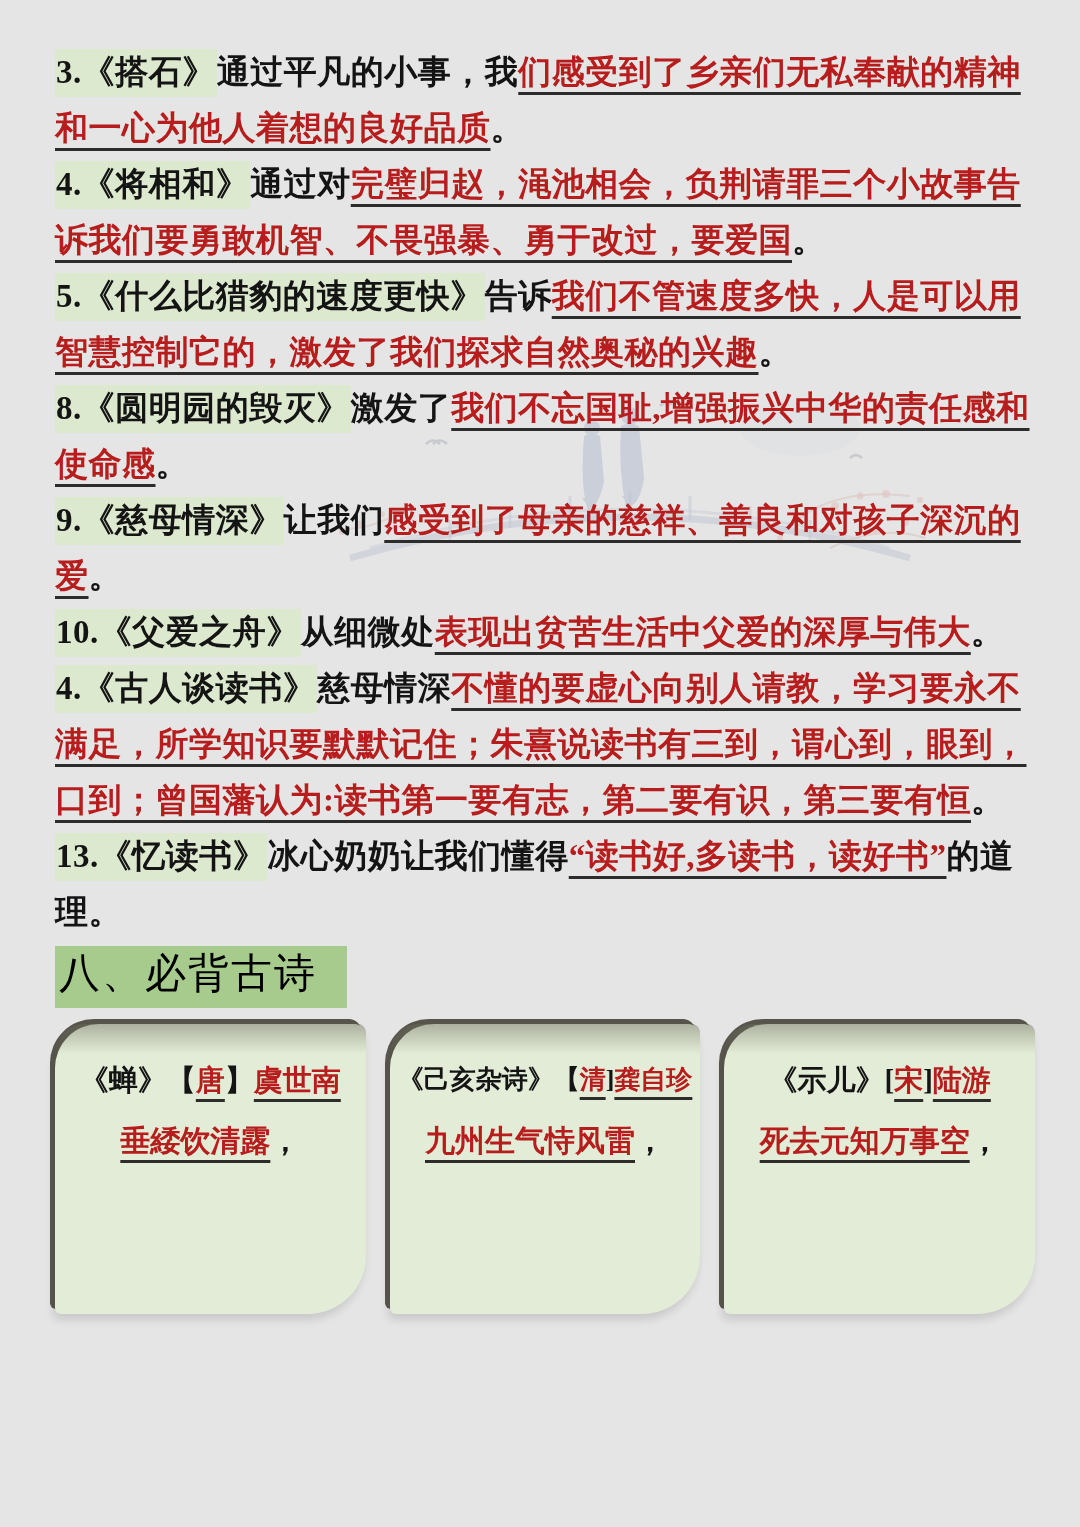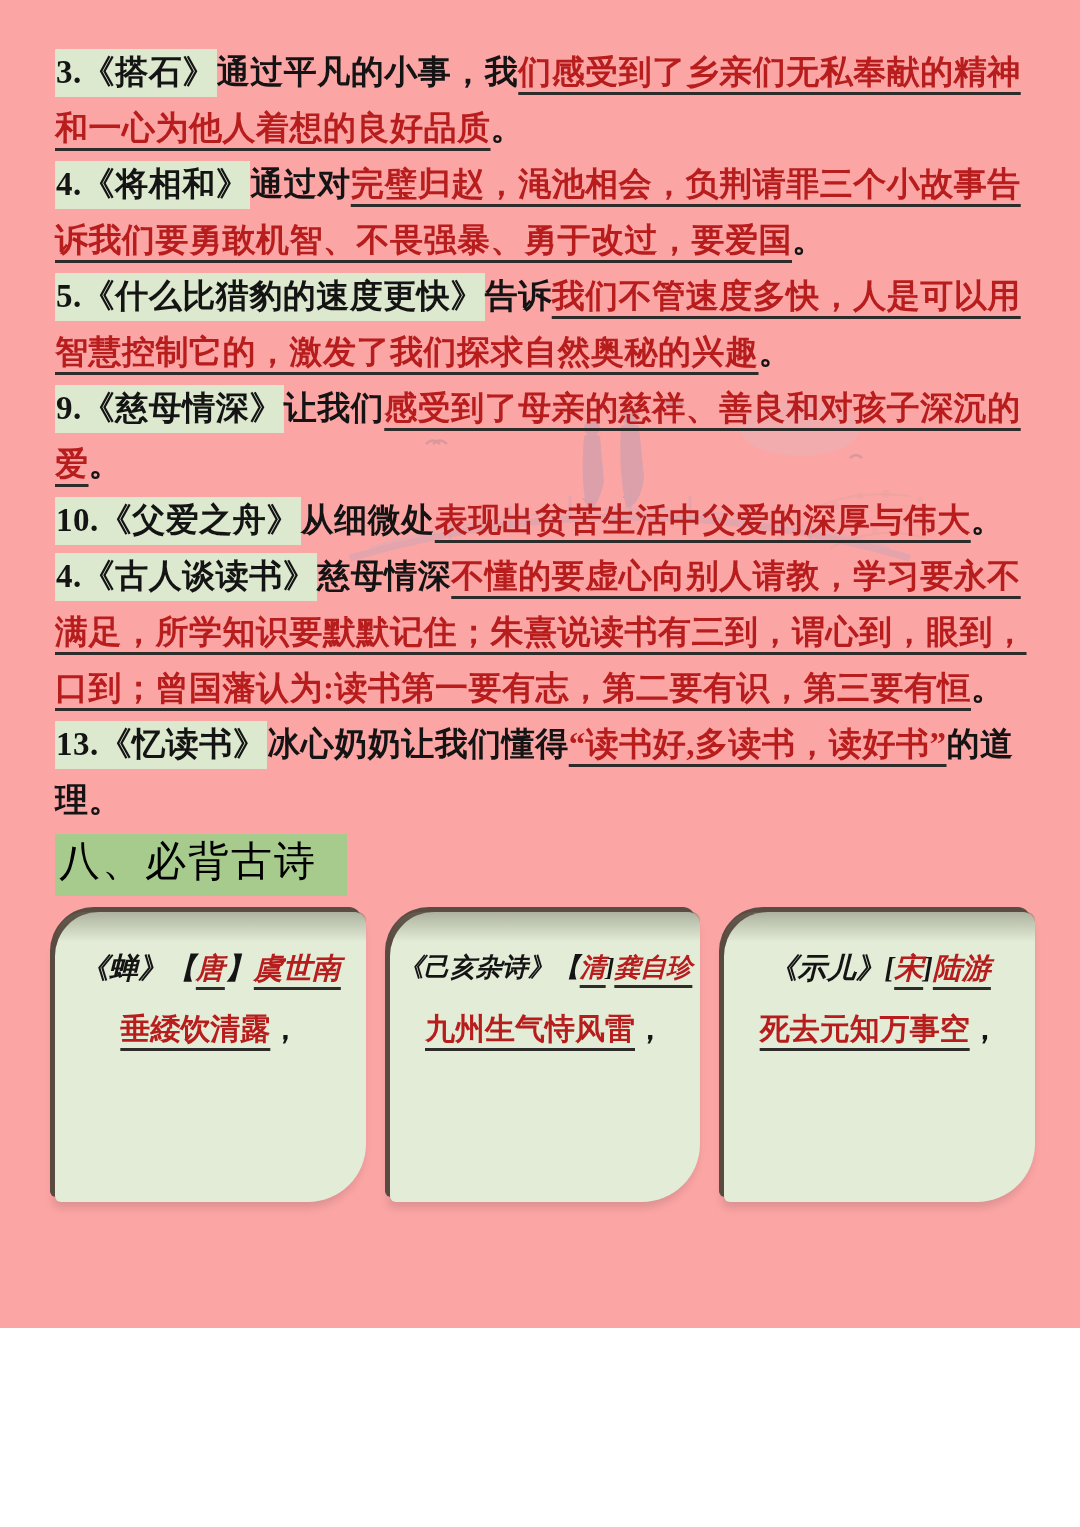--- a/index.html
+++ b/index.html
@@ -1,19 +1,19 @@
 <!DOCTYPE html>
 <html><head>
 <meta charset="utf-8">
 <style>
   html,body{margin:0;padding:0;}
   .page{
     position:relative;
-    width:1080px;height:1328px;
-    background:#fca5a5;
+    width:1080px;height:1527px;
+    background:#e5e5e5;
     overflow:hidden;
     font-family:"Liberation Serif","DejaVu Serif",serif;
   }
   .watermark{
     position:absolute;left:330px;top:398px;width:600px;height:165px;
     opacity:.45;z-index:0;pointer-events:none;
   }
   .content{
     position:relative;z-index:1;
     padding:44px 46px 0 55px;
@@ -68,21 +68,20 @@
     pointer-events:none;
   }
   .poem-title{
     text-align:center;
     font-size:29px;
     font-weight:bold;
     color:#141414;
     margin:0 4px 12px 4px;
     line-height:44px;
     white-space:nowrap;
-    font-style:italic;
   }
   .poem-card.narrow-title .poem-title{font-size:26px;}
   .poem-line{
     text-align:center;
     font-size:30px;
     font-weight:bold;
     color:#141414;
     line-height:53px;
   }
 </style>
@@ -133,20 +132,21 @@
         <circle cx="52" cy="116" r="3"></circle>
         <circle cx="12" cy="134" r="3"></circle>
       <circle cx="450" cy="140" r="3"></circle>
     </g>
   </svg>
 
   <div class="content">
     <p class="item"><span class="hl">3.《搭石》</span><span>通过平凡的小事，我</span><span class="red u">们感受到了乡亲们无私奉献的精神和一心为他人着想的良好品质</span><span>。</span></p>
     <p class="item"><span class="hl">4.《将相和》</span><span>通过对</span><span class="red u">完璧归赵，渑池相会，负荆请罪三个小故事告诉我们要勇敢机智、不畏强暴、勇于改过，要爱国</span><span>。</span></p>
     <p class="item"><span class="hl">5.《什么比猎豹的速度更快》</span><span>告诉</span><span class="red u">我们不管速度多快，人是可以用智慧控制它的，激发了我们探求自然奥秘的兴趣</span><span>。</span></p>
+    <p class="item"><span class="hl">8.《圆明园的毁灭》</span><span>激发了</span><span class="red u">我们不忘国耻,增强振兴中华的责任感和使命感</span><span>。</span></p>
     <p class="item"><span class="hl">9.《慈母情深》</span><span>让我们</span><span class="red u">感受到了母亲的慈祥、善良和对孩子深沉的爱</span><span>。</span></p>
     <p class="item"><span class="hl">10.《父爱之舟》</span><span>从细微处</span><span class="red u">表现出贫苦生活中父爱的深厚与伟大</span><span>。</span></p>
     <p class="item"><span class="hl">4.《古人谈读书》</span><span>慈母情深</span><span class="red u">不懂的要虚心向别人请教，学习要永不满足，所学知识要默默记住；朱熹说读书有三到，谓心到，眼到，口到；曾国藩认为:读书第一要有志，第二要有识，第三要有恒</span><span>。</span></p>
     <p class="item"><span class="hl">13.《忆读书》</span><span>冰心奶奶让我们懂得</span><span class="red u">“读书好,多读书，读好书”</span><span>的道理。</span></p>
 
     <div class="section-header">八、必背古诗</div>
   </div>
 
   <div class="cards">
 

